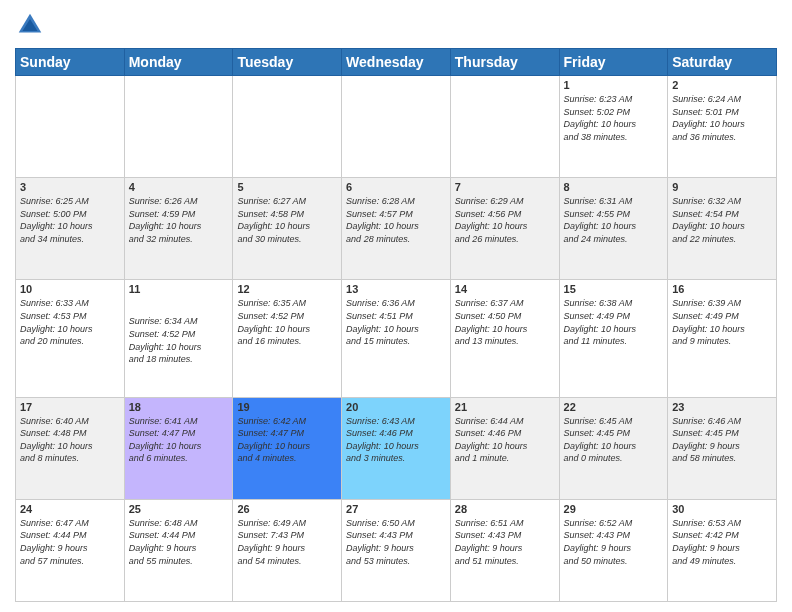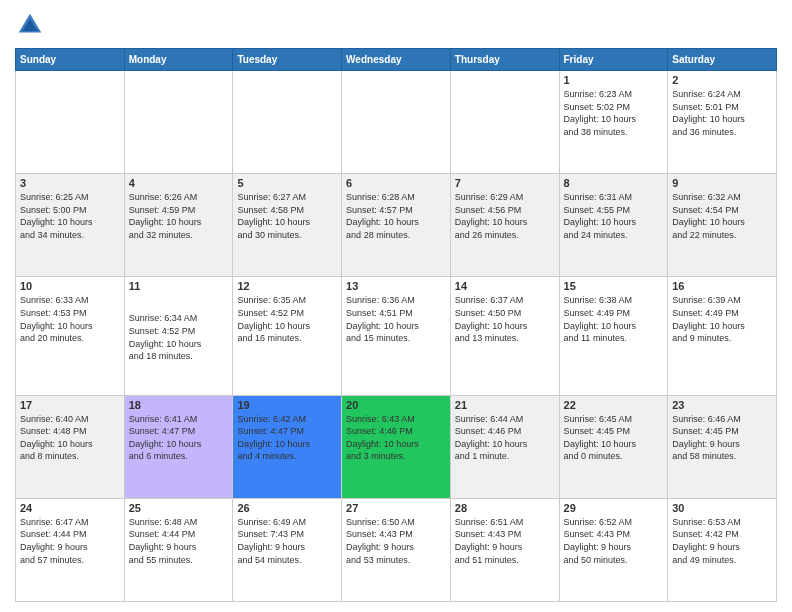--- a/index.html
+++ b/index.html
@@ -56,21 +56,21 @@
     .calendar {
       flex: 1;
       border: 1px solid #ccc;
       border-collapse: collapse;
       width: 100%;
       table-layout: fixed;
     }
     .calendar th {
       background-color: #2e75b6;
       color: #fff;
-      font-size: 10px;
+      font-size: 14px;
       font-weight: bold;
       padding: 5px 4px;
       text-align: left;
       border: 1px solid #2060a0;
     }
     .calendar td {
       border: 1px solid #ccc;
       vertical-align: top;
       padding: 3px 4px;
       font-size: 9.5px;
@@ -84,20 +84,21 @@
     .day-num {
       font-size: 11px;
       font-weight: bold;
       display: block;
       margin-bottom: 2px;
     }
     .day-info {
       font-size: 9px;
       line-height: 1.4;
       color: #333;
+      font-style: italic;
     }
     .empty-cell {
       background: #fff !important;
     }
   </style>
 </head>
 <body>
 
 <div class="page">
   <div class="header">
@@ -268,21 +269,21 @@
 Daylight: 10 hours
 and 6 minutes.</div>
           </td>
           <td style="background: #3b82f6;">
             <span class="day-num">19</span>
             <div class="day-info" style="white-space: pre-line;">Sunrise: 6:42 AM
 Sunset: 4:47 PM
 Daylight: 10 hours
 and 4 minutes.</div>
           </td>
-          <td style="background: #22c55e;">
+          <td style="background: #7dd3fc;">
             <span class="day-num">20</span>
             <div class="day-info" style="white-space: pre-line;">Sunrise: 6:43 AM
 Sunset: 4:46 PM
 Daylight: 10 hours
 and 3 minutes.</div>
           </td>
           <td style="background: rgb(240, 240, 240);">
             <span class="day-num">21</span>
             <div class="day-info" style="white-space: pre-line;">Sunrise: 6:44 AM
 Sunset: 4:46 PM

